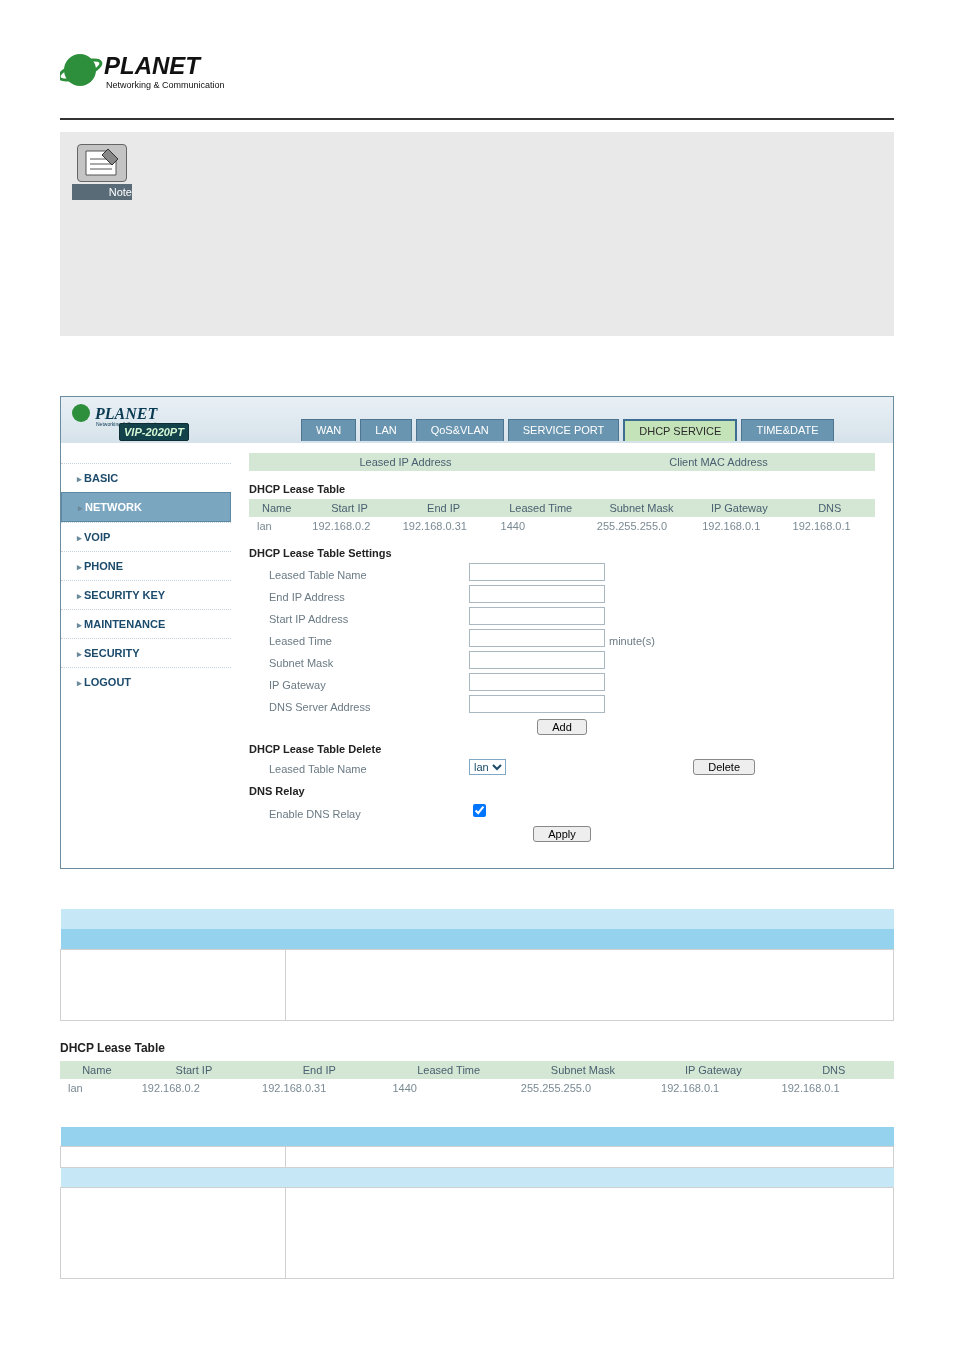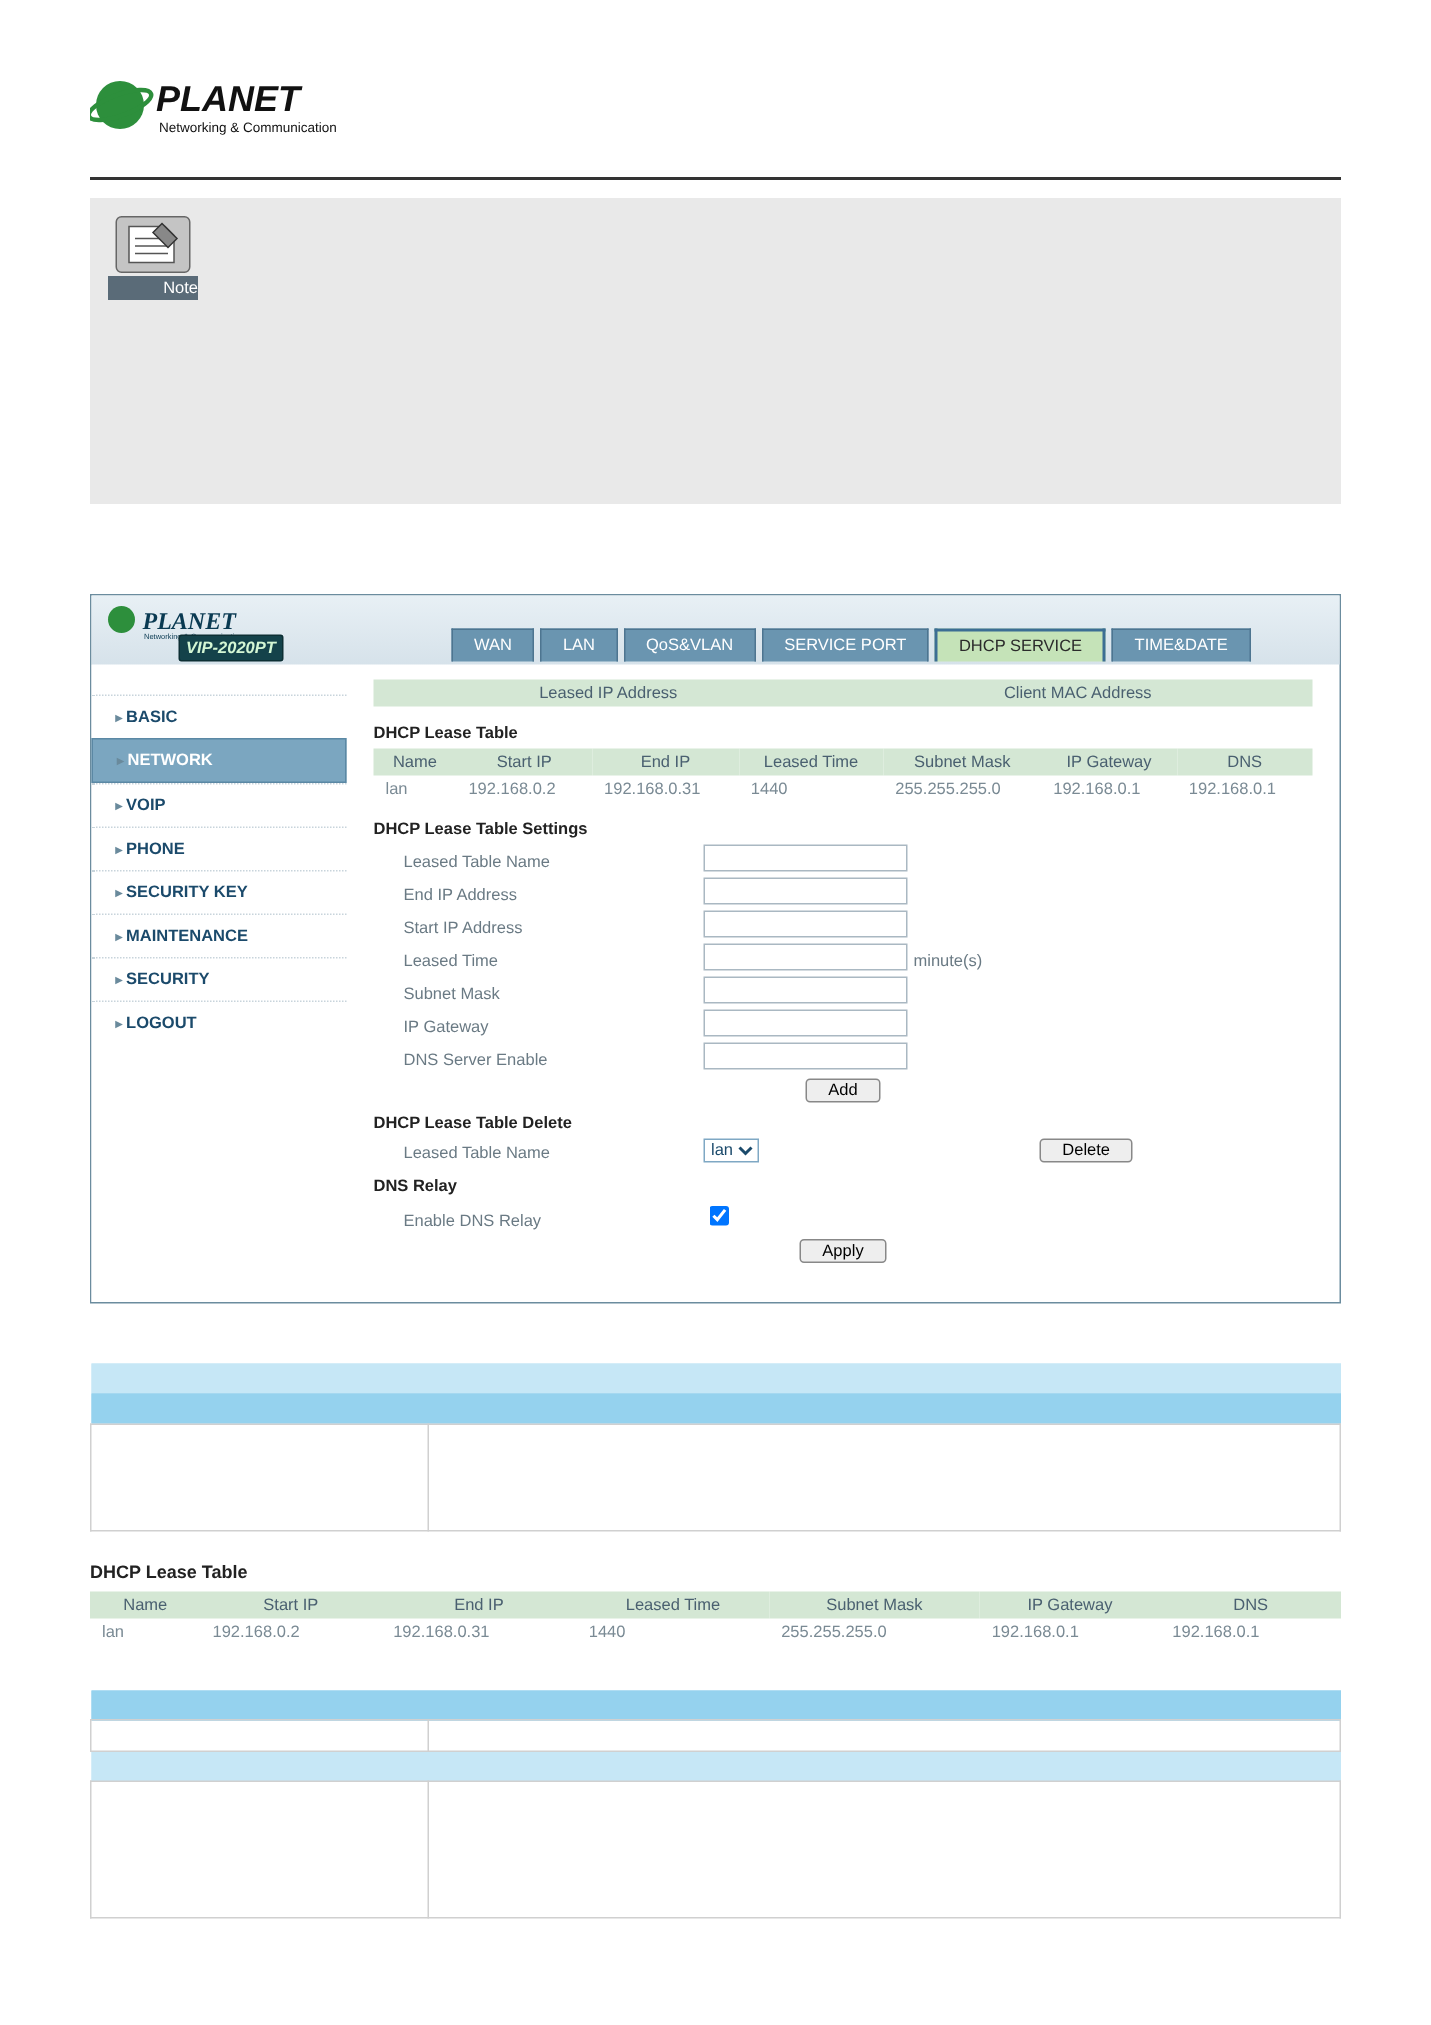--- a/index.html
+++ b/index.html
@@ -325,21 +325,21 @@
           </div>
         <div class="settings-row">
             <span class="lbl">Subnet Mask</span>
             <input class="txt" style="">
           </div>
         <div class="settings-row">
             <span class="lbl">IP Gateway</span>
             <input class="txt" style="">
           </div>
         <div class="settings-row">
-            <span class="lbl">DNS Server Enable</span>
+            <span class="lbl">DNS Server Address</span>
             <input class="txt" style="">
           </div>
         <div class="center-row"><button class="btn">Add</button></div>
 
         <div class="section-title" style="margin-top:8px">DHCP Lease Table Delete</div>
         <div class="settings-row">
           <span class="lbl">Leased Table Name</span>
           <select class="sel"><option>lan</option></select>
           <span style="flex:1"></span>
           <button class="btn" style="margin-right:120px">Delete</button>

